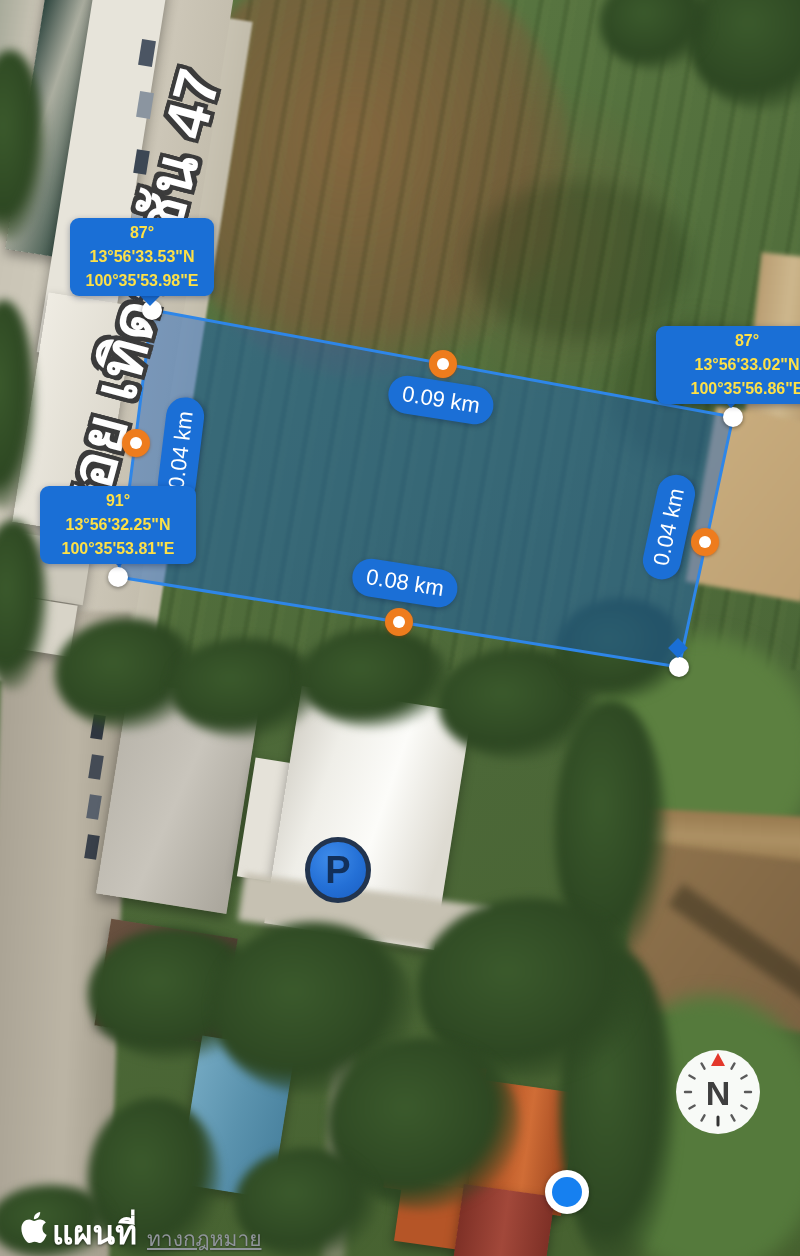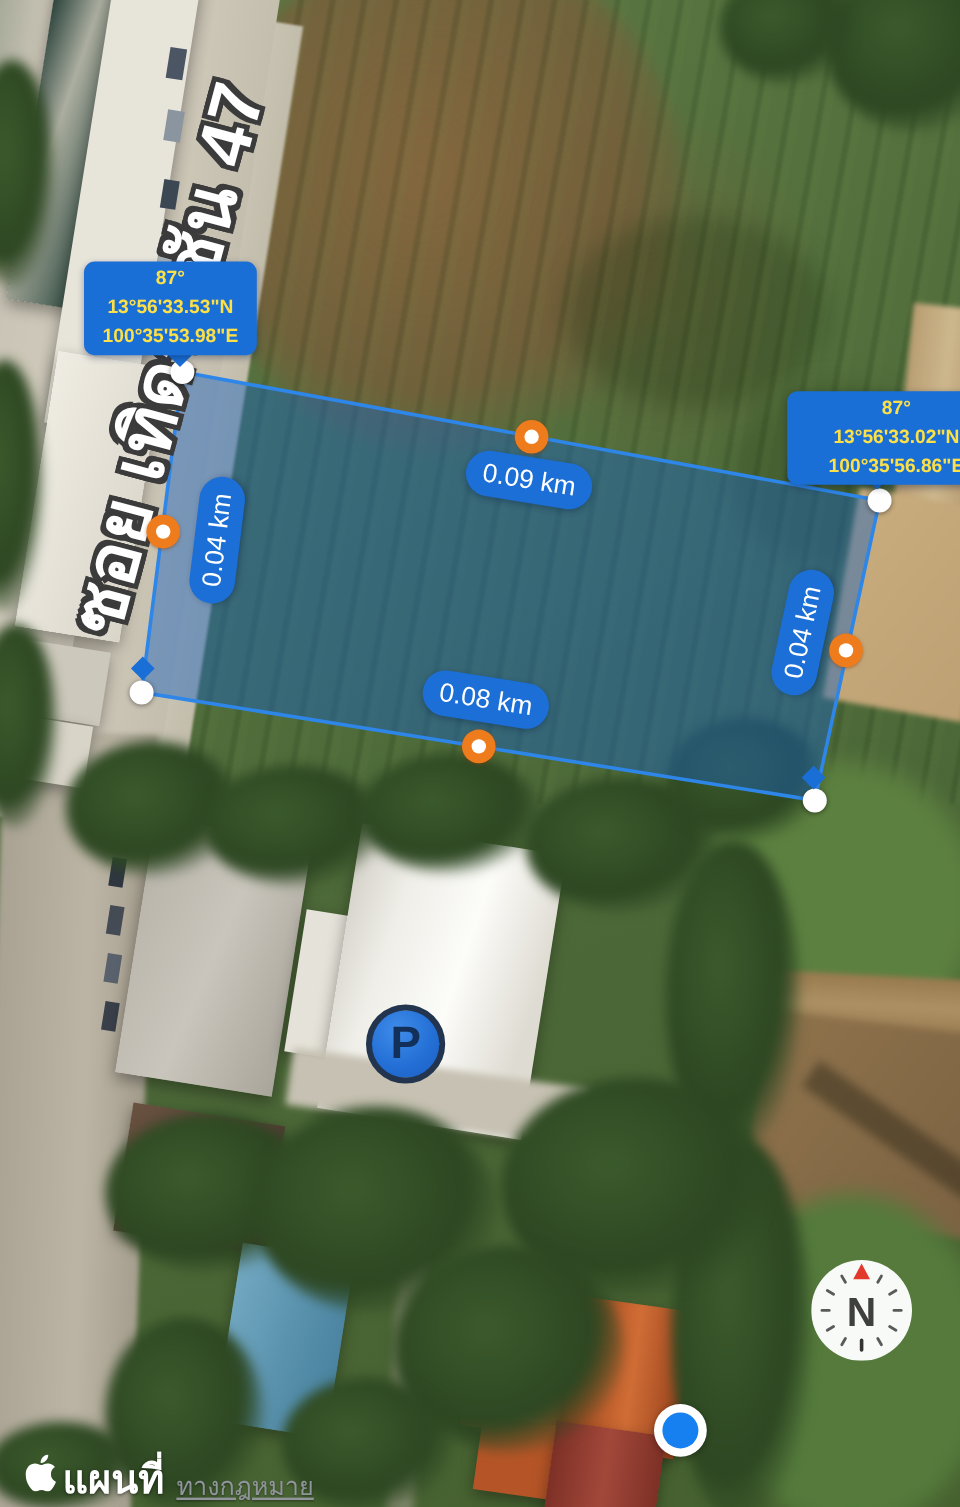--- a/index.html
+++ b/index.html
@@ -160,20 +160,25 @@
   <div class="callout" style="left:70px;top:218px;width:144px;">
     <div>87°</div>
     <div>13°56'33.53"N</div>
     <div>100°35'53.98"E</div>
   </div>
   <div class="callout" style="left:656px;top:326px;width:182px;">
     <div>87°</div>
     <div>13°56'33.02"N</div>
     <div>100°35'56.86"E</div>
   </div>
+  <div class="callout" style="left:40px;top:486px;width:156px;">
+    <div>91°</div>
+    <div>13°56'32.25"N</div>
+    <div>100°35'53.81"E</div>
+  </div>
 
   <div class="p-marker" style="left:305px;top:837px;">
     <span>P</span>
   </div>
 
   <div class="compass" style="left:676px;top:1050px;">
     <svg width="84" height="84" viewBox="0 0 84 84">
       <circle cx="42" cy="42" r="42" fill="rgba(255,255,255,0.96)"></circle>
       <g stroke="#5a5a5a" stroke-width="2.4" stroke-linecap="round">
         <line x1="42" y1="9" x2="42" y2="15" transform="rotate(30 42 42)"></line>

